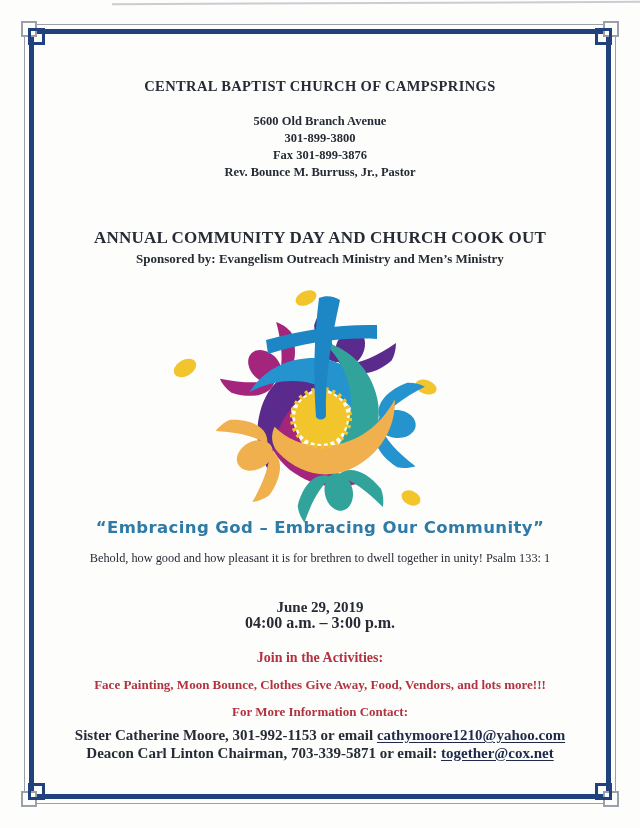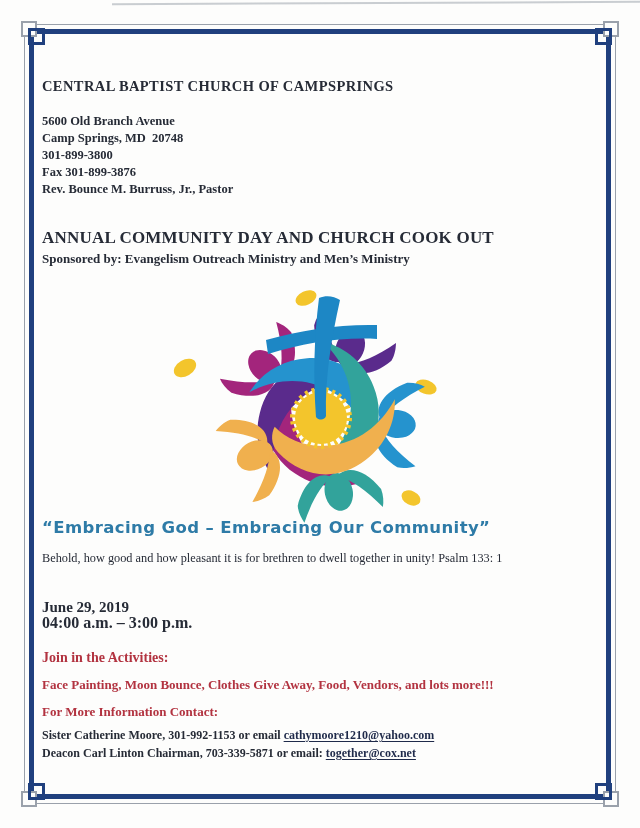--- a/index.html
+++ b/index.html
@@ -14,36 +14,36 @@
   .border-navy { position:absolute; inset:29px; border:5px solid var(--border-navy,#20407e); }
   .corner { position:absolute; width:26px; height:26px; }
   .corner.tl { left:19px; top:19px; }
   .corner.tr { right:19px; top:19px; transform:scaleX(-1); }
   .corner.bl { left:19px; bottom:19px; transform:scaleY(-1); }
   .corner.br { right:19px; bottom:19px; transform:scale(-1,-1); }
   .sq-grey { position:absolute; left:2px; top:2px; width:12px; height:12px;
     border:2px solid var(--border-grey,#9aa1ab); background:#fdfdfc; }
   .sq-navy { position:absolute; left:9px; top:9px; width:11px; height:11px;
     border:3px solid var(--border-navy,#20407e); background:transparent; }
-  .line { position:absolute; left:42px; right:42px; text-align:left; white-space:nowrap; }
+  .line { position:absolute; left:42px; right:42px; text-align:center; white-space:nowrap; }
   .church-name { top:78px;  font-size:14.5px; font-weight:bold; letter-spacing:.4px; }
   .address { top:113px; font-size:12.5px; font-weight:bold; line-height:17px; }
   .event-title { top:228px; font-size:17px; font-weight:bold; letter-spacing:.2px; }
   .sponsor { top:251px; font-size:13px; font-weight:bold; }
   .logo { position:absolute; left:164px; top:288px; }
   .tagline { top:518px; font-size:16.5px; font-weight:bold; letter-spacing:.4px;
     color:var(--teal-tagline,#2e7ba7); font-family:"DejaVu Sans", sans-serif; }
   .scripture { top:551px; font-size:12.3px; }
   .event-date { top:581px; font-size:15px; font-weight:bold;margin-top:18px; }
   .event-time { top:614px; font-size:16px; font-weight:bold; }
   .red { color:var(--red,#b23340); }
   .activities-heading { top:650px; font-size:14px; font-weight:bold; }
   .activities { top:677px; font-size:13px; font-weight:bold; }
   .contact-heading { top:704px; font-size:13px; font-weight:bold; }
-  .contacts { top:727px; font-size:12px; font-weight:bold; line-height:17.5px; }
+  .contacts { top:727px; font-size:15px; font-weight:bold; line-height:17.5px; }
   .email-link { color:var(--link-ink,#1f2a4a); text-decoration:underline; text-underline-offset:2px; }
 </style>
 </head>
 <body>
 
 <div class="page">
 
   <div class="scan-edge"></div>
 
   <div class="border-grey"></div>
@@ -63,21 +63,20 @@
   </div>
   <div class="corner br">
     <div class="sq-grey"></div>
     <div class="sq-navy"></div>
   </div>
 
   <div class="line church-name">CENTRAL BAPTIST CHURCH OF CAMPSPRINGS</div>
 
   <div class="line address">
     <div>5600 Old Branch Avenue</div>
-    <div>Camp Springs, MD&nbsp; 20748</div>
     <div>301-899-3800</div>
     <div>Fax 301-899-3876</div>
     <div>Rev. Bounce M. Burruss, Jr., Pastor</div>
   </div>
 
   <div class="line event-title">ANNUAL COMMUNITY DAY AND CHURCH COOK OUT</div>
   <div class="line sponsor">Sponsored by: Evangelism Outreach Ministry and Men’s Ministry</div>
 
   <svg class="logo" width="314" height="236" viewBox="0 0 314 236" aria-hidden="true">
     <defs>

